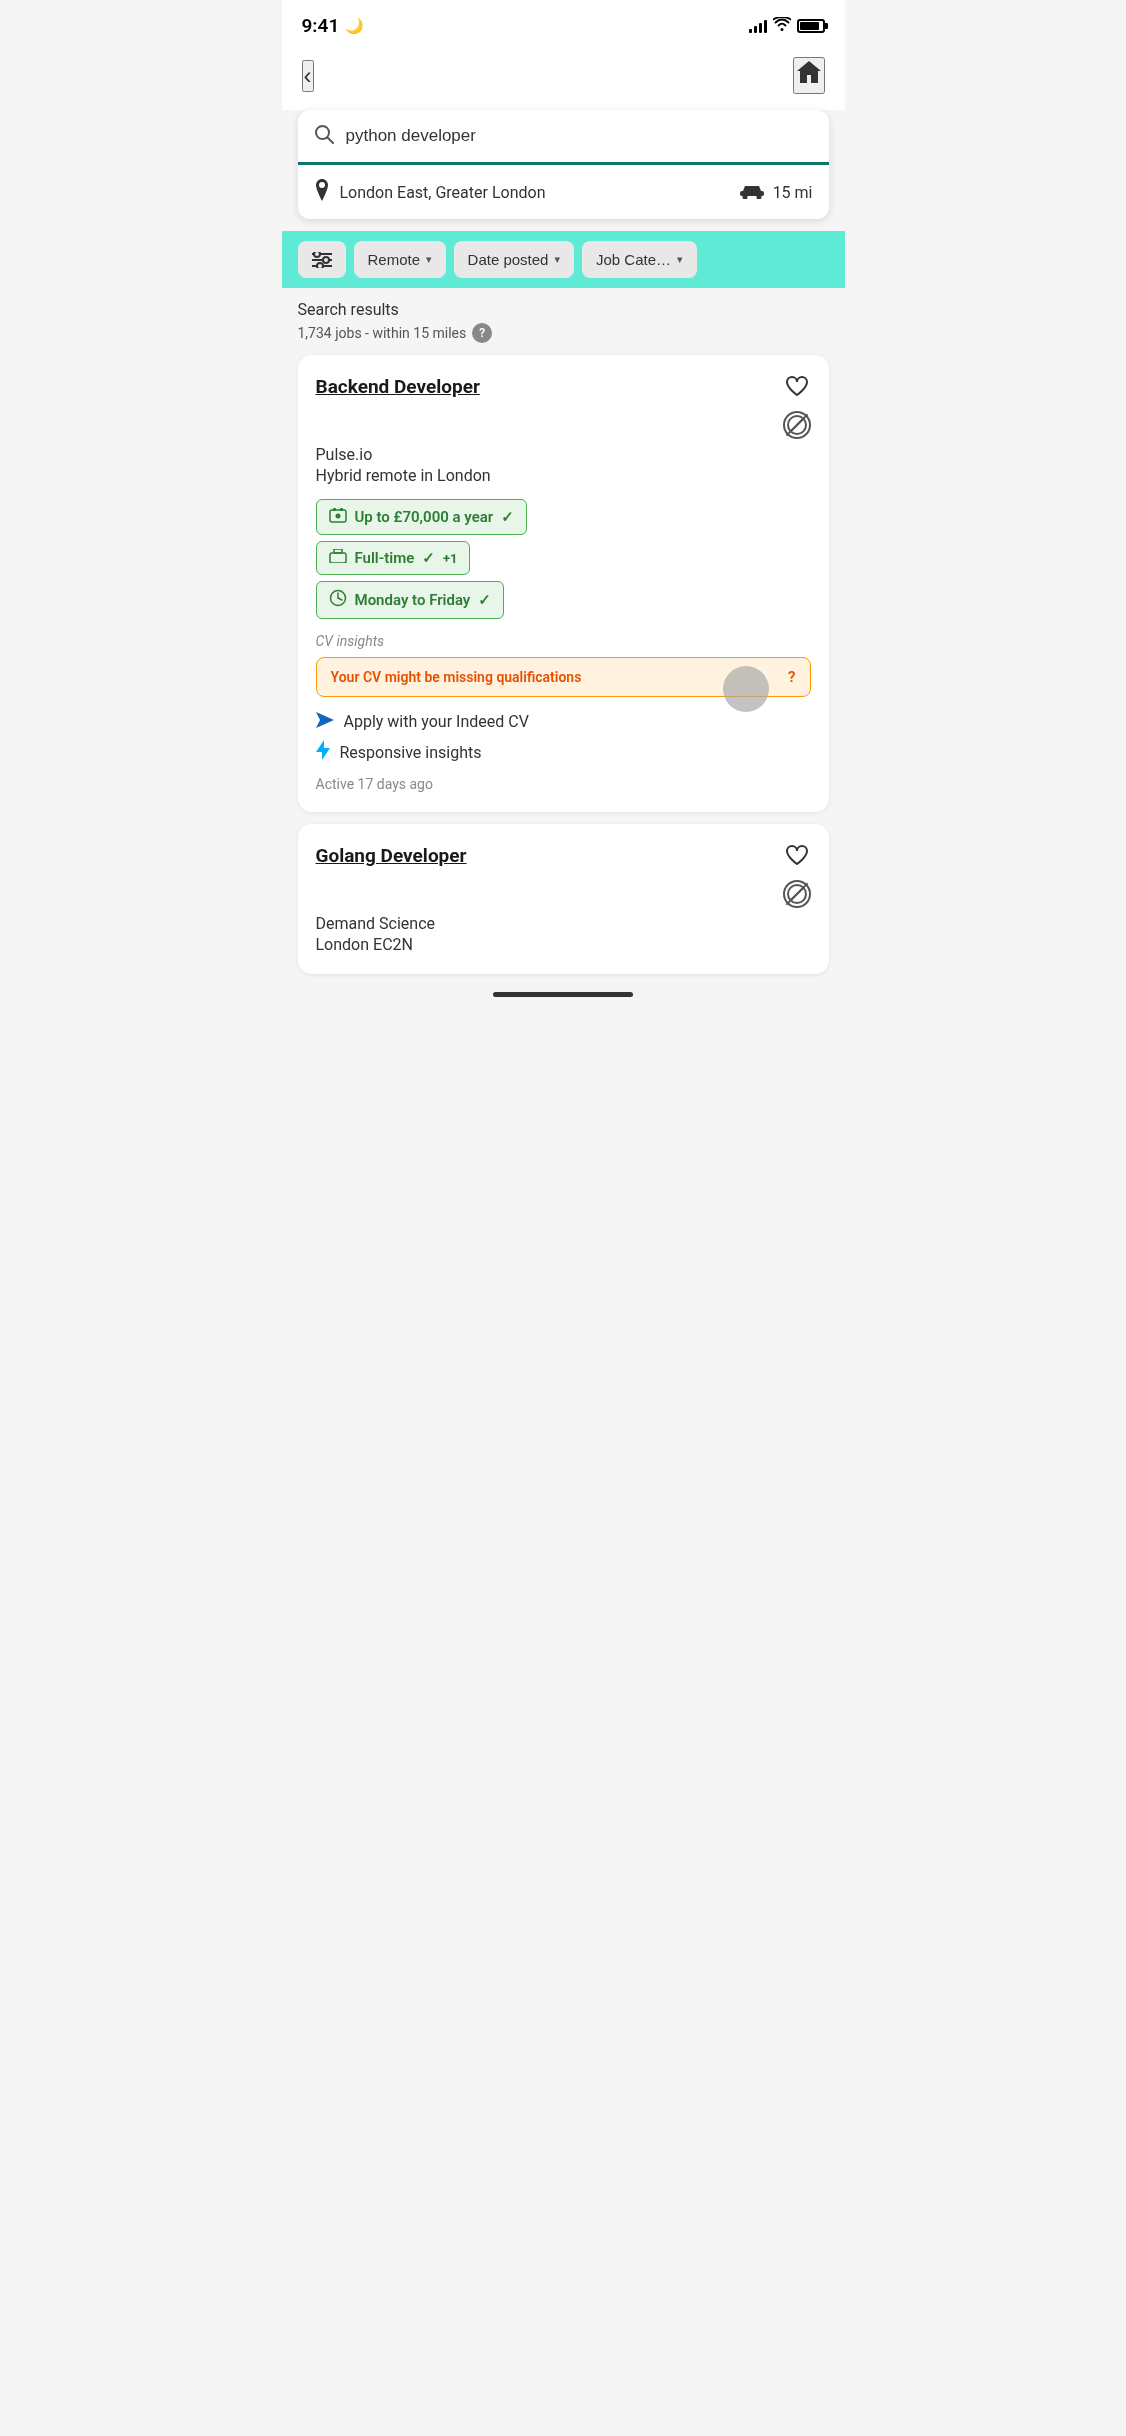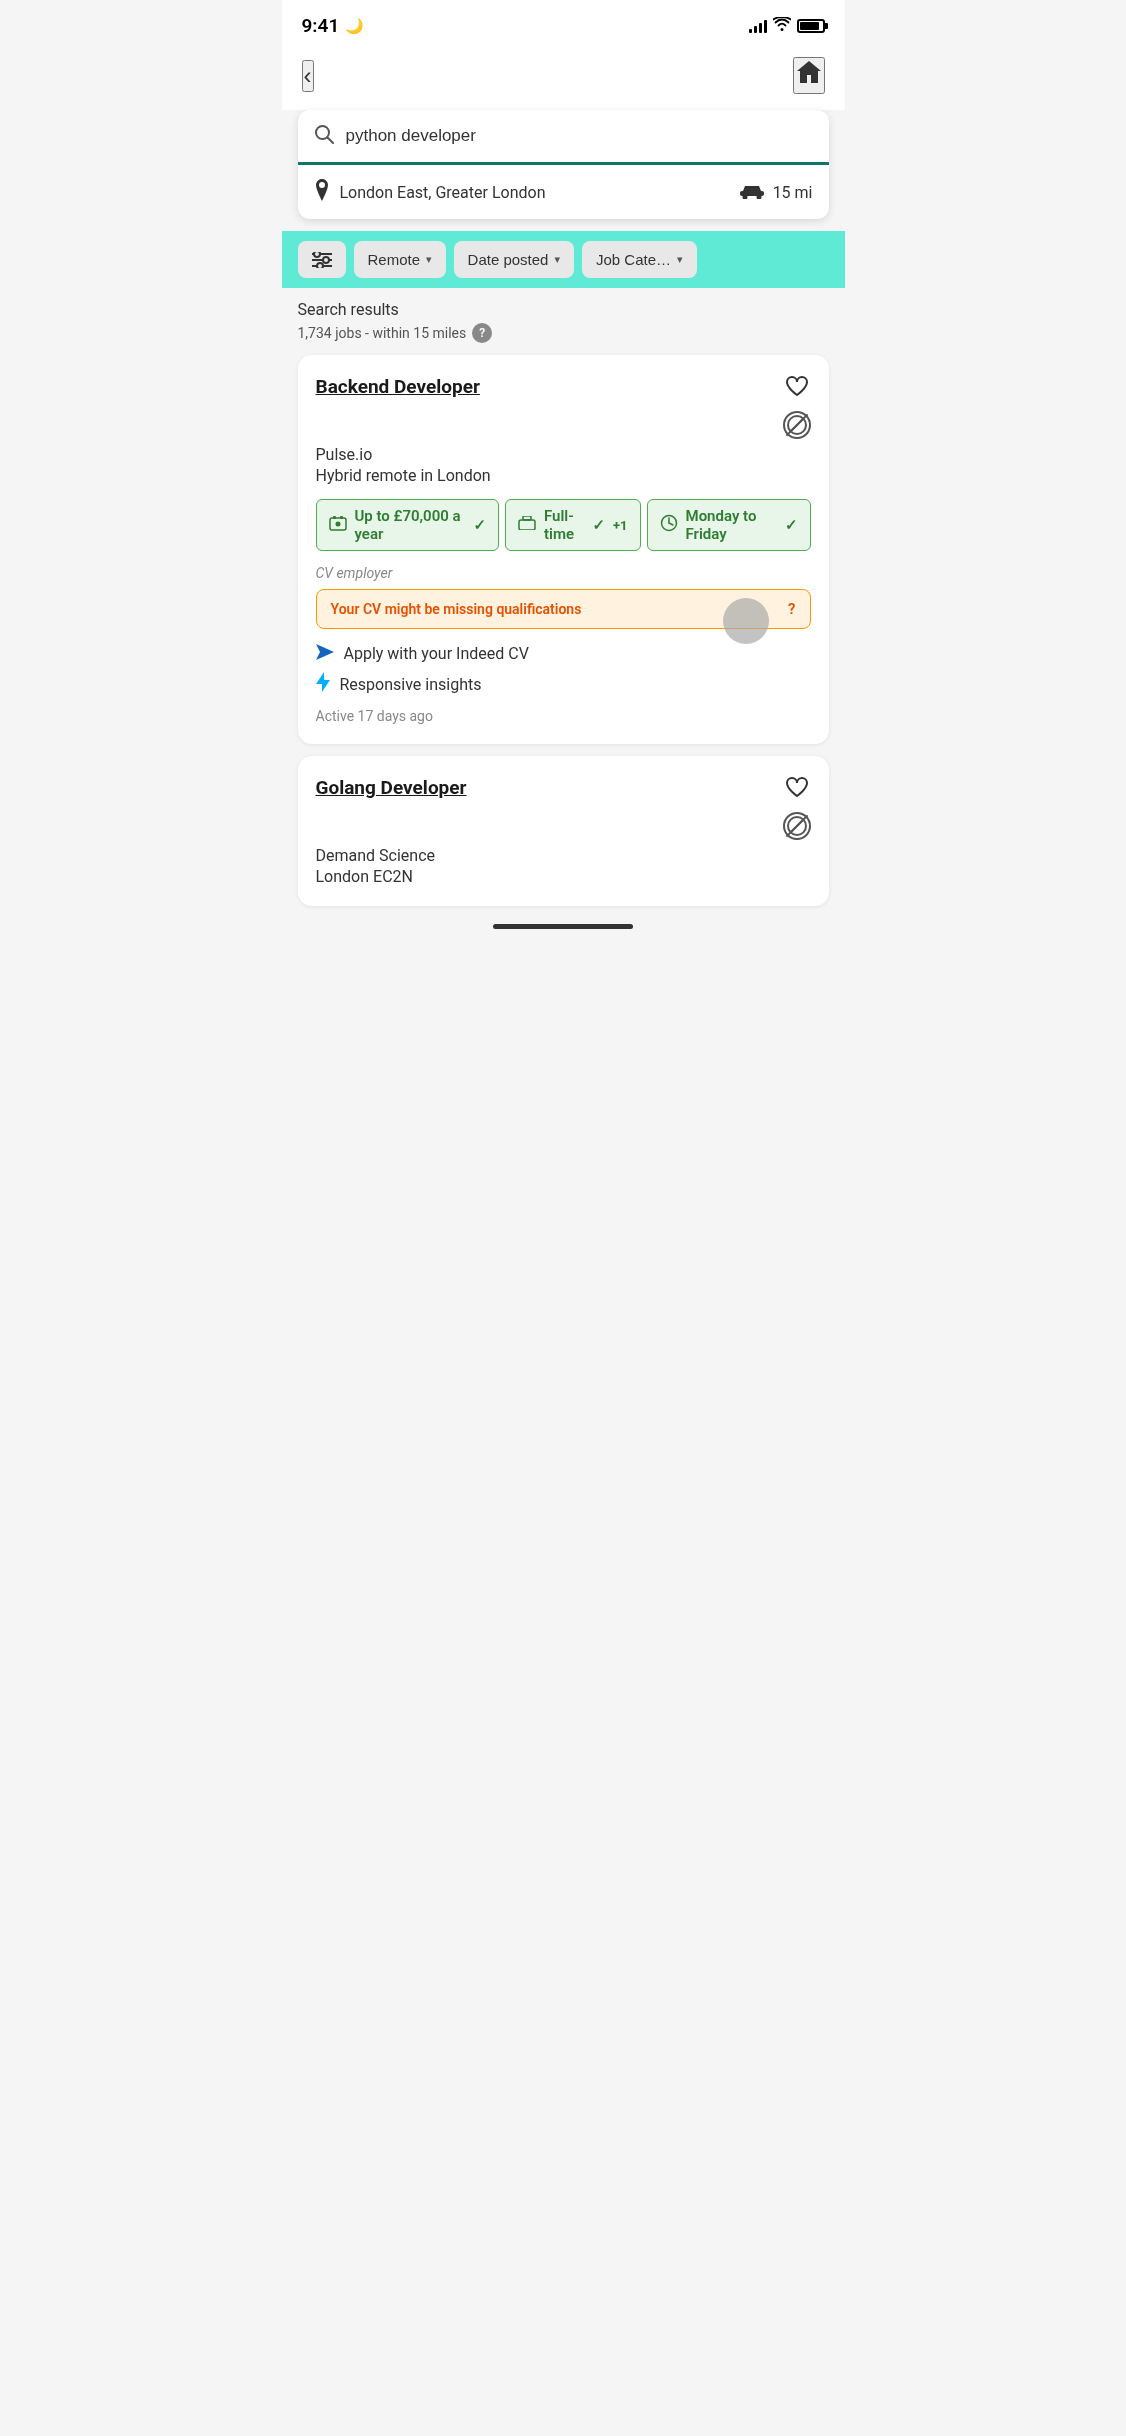--- a/index.html
+++ b/index.html
@@ -283,21 +283,21 @@
       color: #333;
       margin-top: 6px;
     }
     .job-location {
       font-size: 16px;
       color: #333;
       margin-top: 2px;
     }
     .job-tags {
       display: flex;
-      flex-direction: row;
+      flex-direction: column;
       gap: 6px;
       margin-top: 14px;
     }
     .job-tag {
       display: inline-flex;
       align-items: center;
       gap: 8px;
       background: #e8f5e9;
       border: 1.5px solid #4caf50;
       border-radius: 6px;
@@ -573,21 +573,21 @@
             <circle cx="9" cy="9" r="7.5" stroke="#2e7d32" stroke-width="1.5"></circle>
             <line x1="9" y1="4" x2="9" y2="9" stroke="#2e7d32" stroke-width="1.5" stroke-linecap="round"></line>
             <line x1="9" y1="9" x2="13" y2="11" stroke="#2e7d32" stroke-width="1.5" stroke-linecap="round"></line>
           </svg>
         </span>
         <span>Monday to Friday</span>
         <span class="tag-check">✓</span>
       </div>
     </div>
 
-    <div class="cv-insights-label">CV employer</div>
+    <div class="cv-insights-label">CV insights</div>
     <div class="cv-warning">
       <span class="cv-warning-text">Your CV might be missing qualifications</span>
       <span class="cv-help">?</span>
     </div>
 
     <div class="apply-row">
       <span class="apply-icon">
         <svg width="18" height="16" viewBox="0 0 18 16" fill="#1565c0">
           <polygon points="0,0 18,8 0,16 4,8"></polygon>
         </svg>

